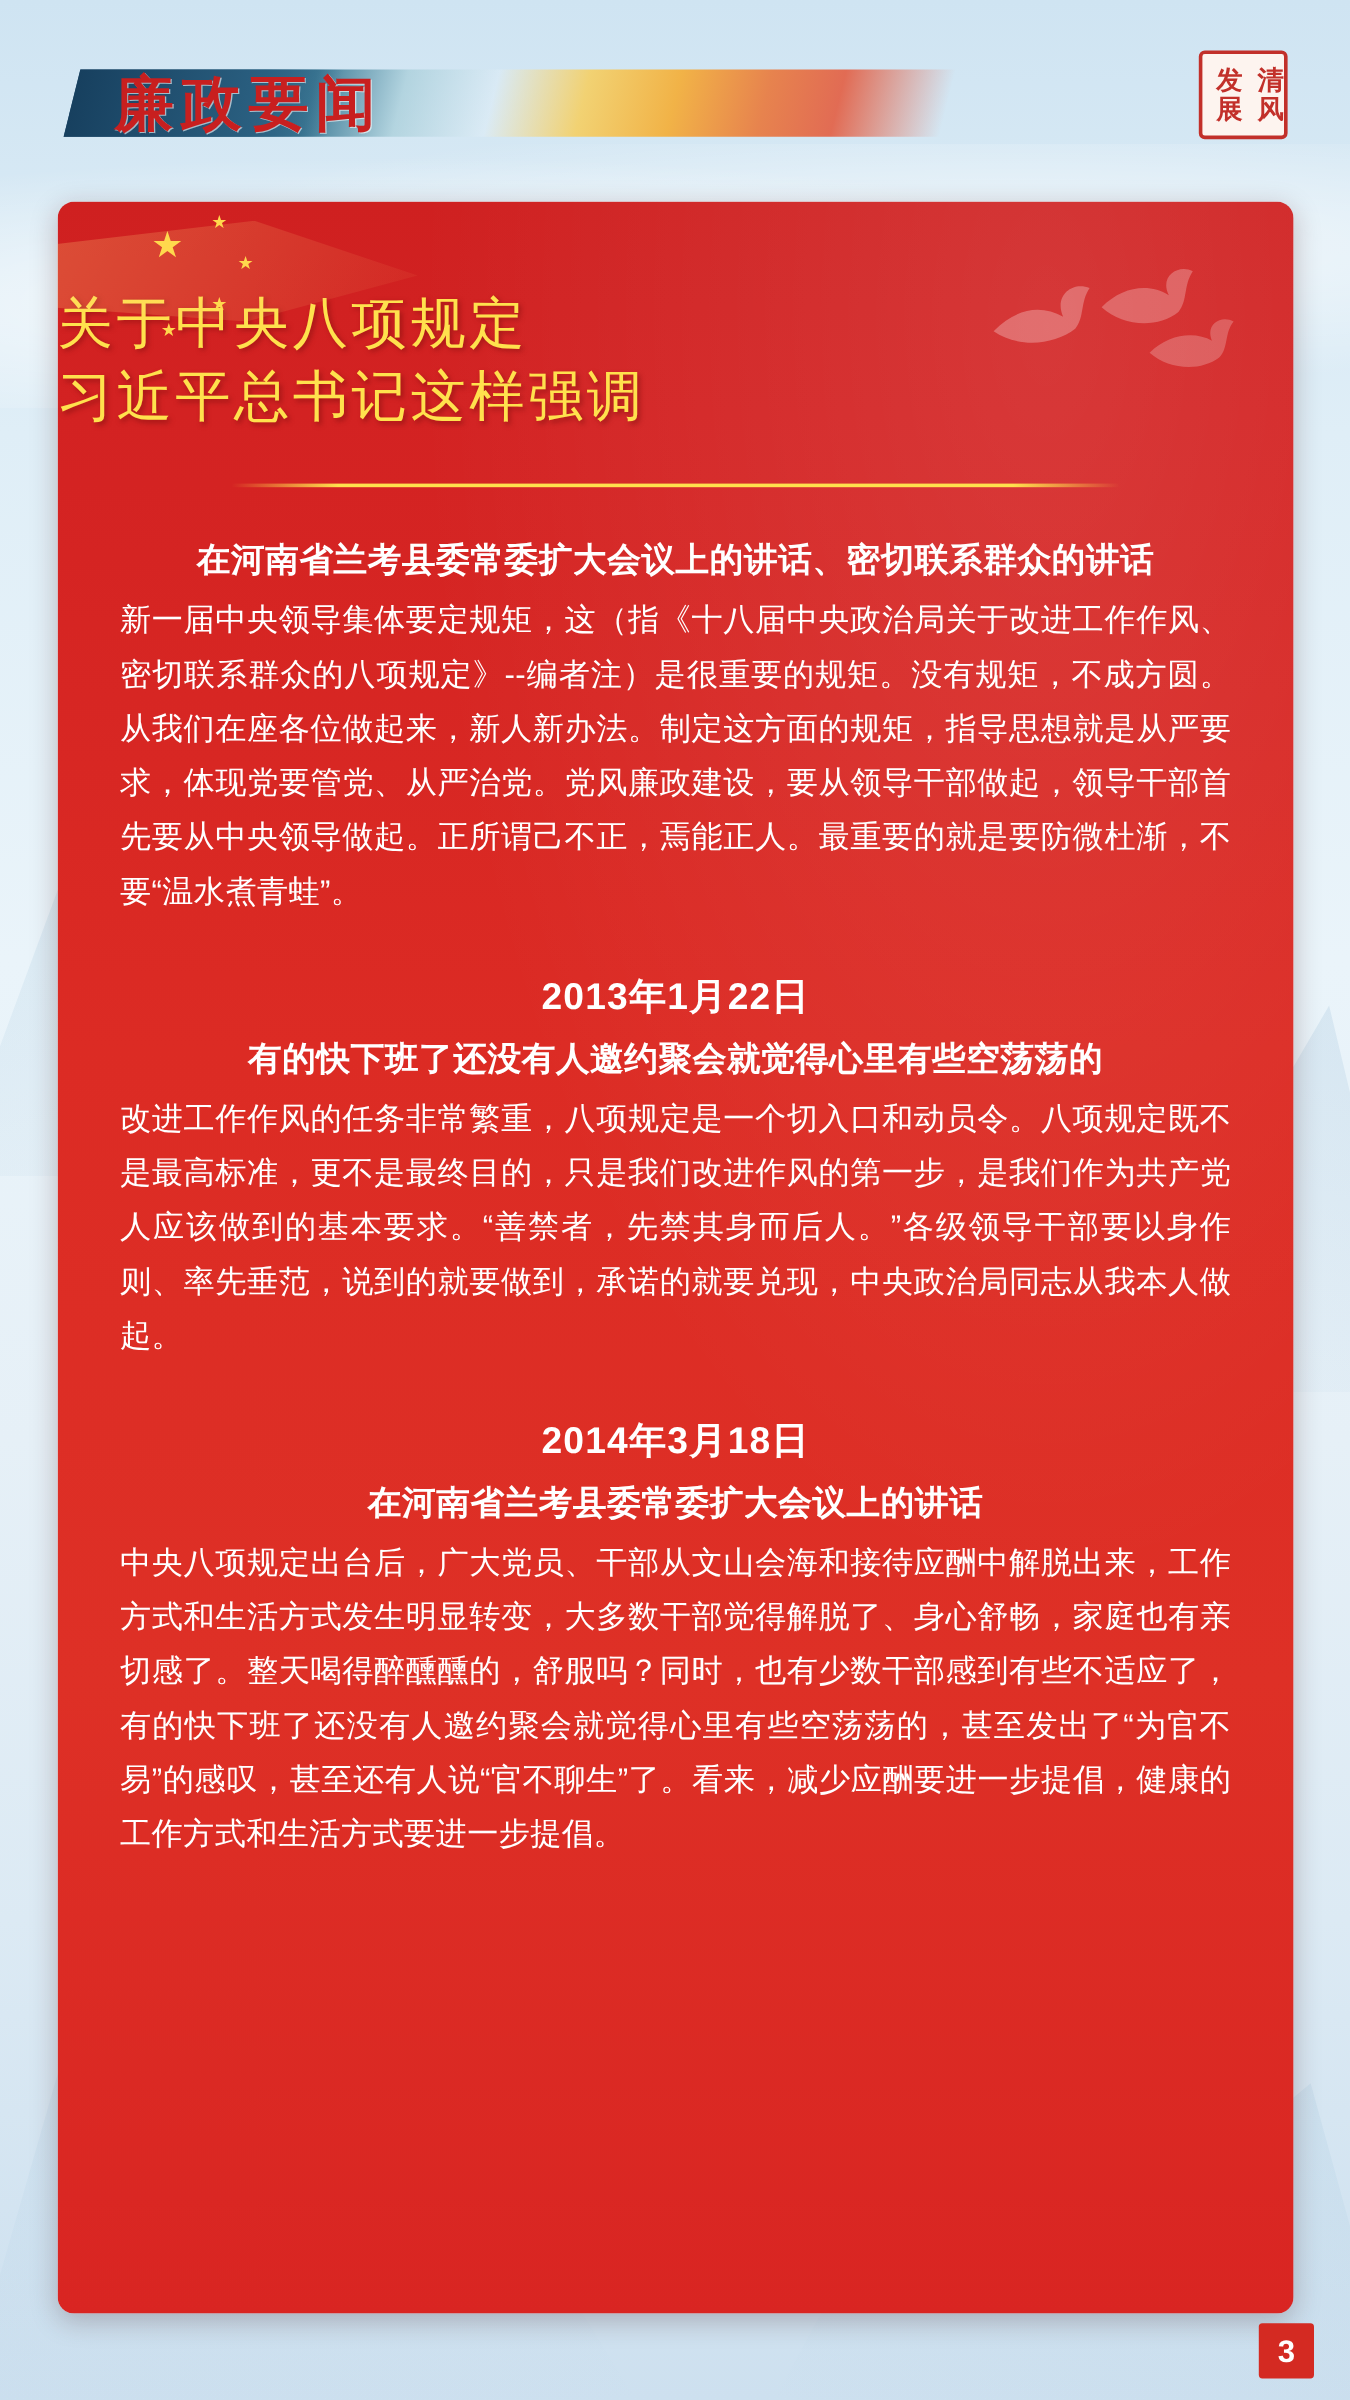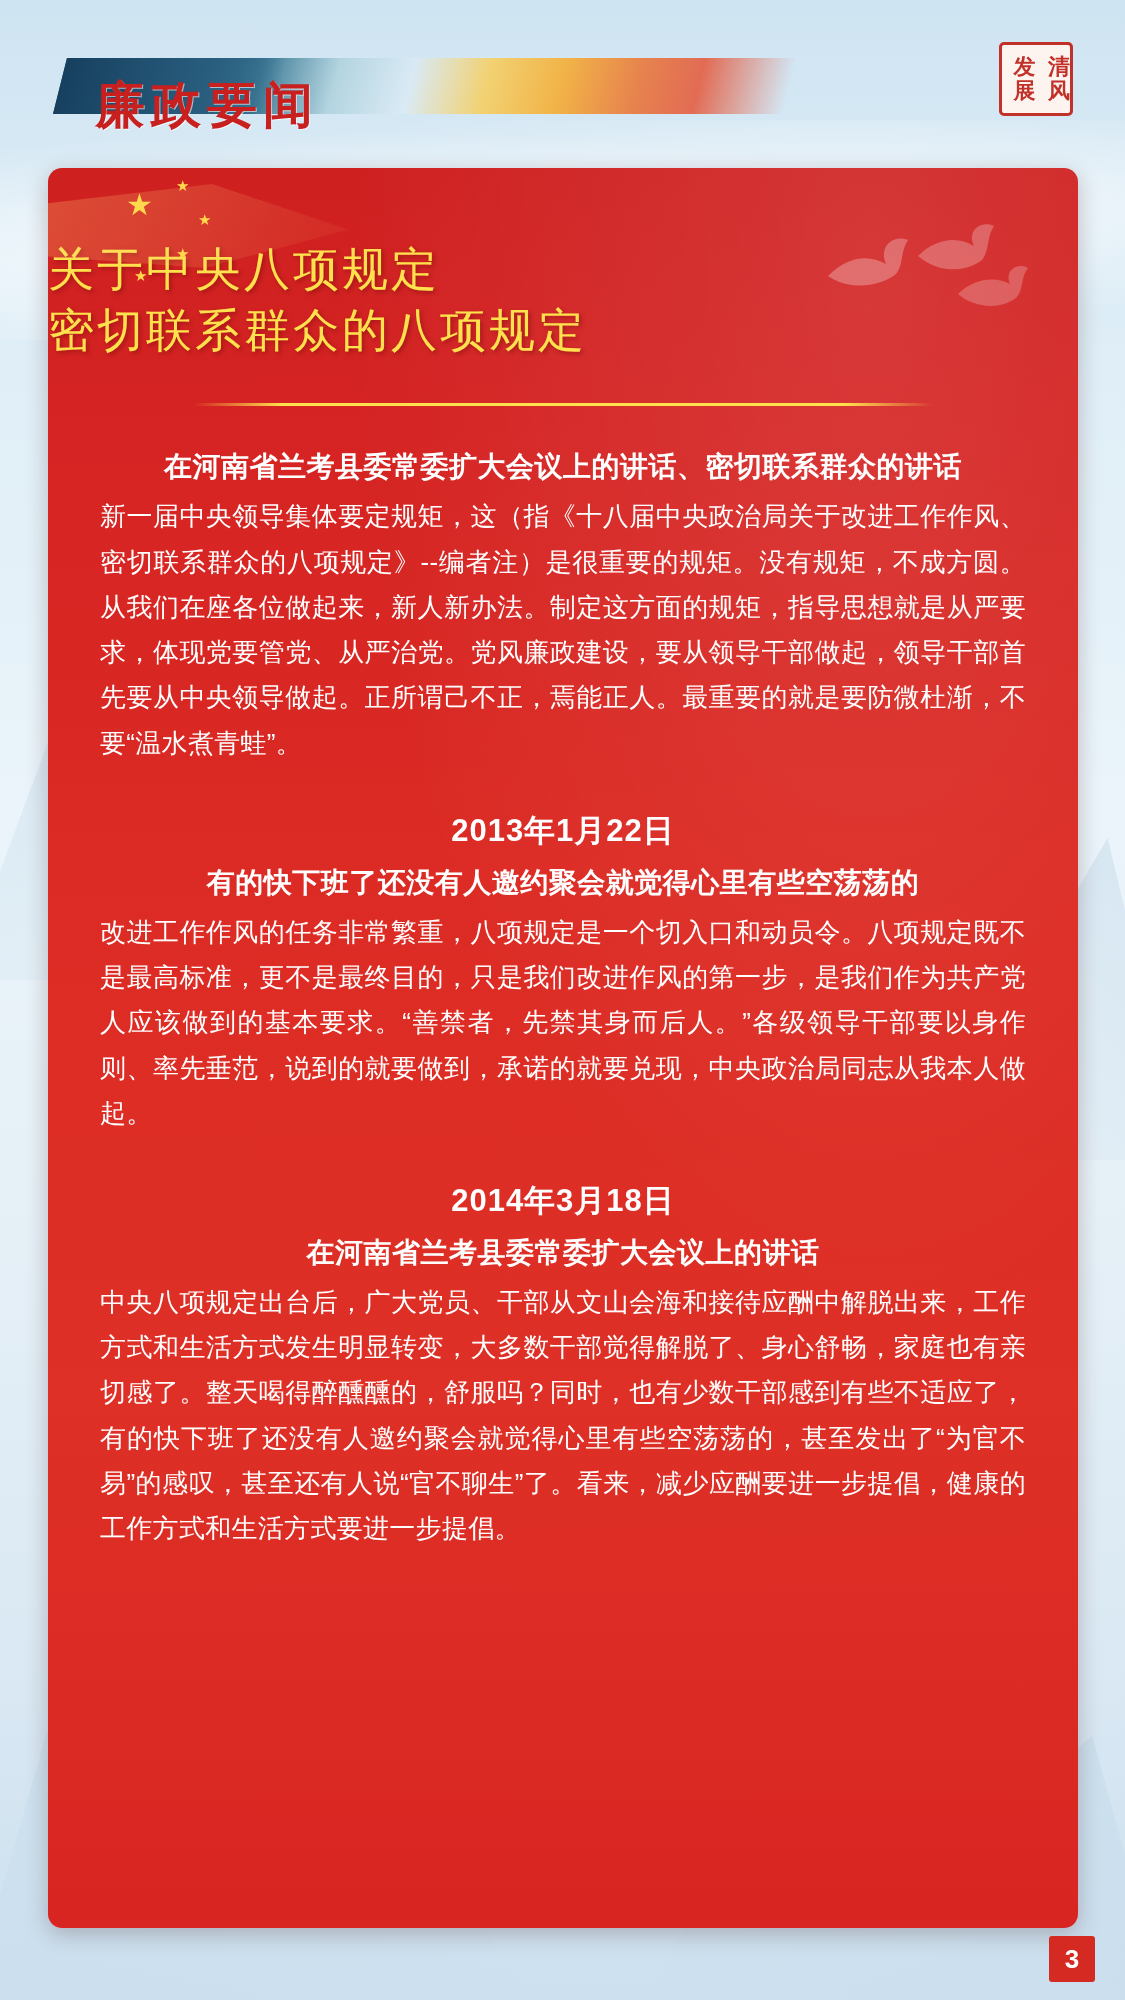--- a/index.html
+++ b/index.html
@@ -79,21 +79,21 @@
   .header-ribbon::after {
     content: "";
     position: absolute;
     left: 0; top: 0; bottom: 0;
     width: 220px;
     background: linear-gradient(90deg, #17405f 0%, #2a5f80 70%, rgba(42,95,128,0) 100%);
   }
   .header-title {
     position: absolute;
     left: 95px;
-    top: 72px;
+    top: 53px;
     font-family: "Liberation Serif", serif;
     font-size: 50px;
     font-weight: bold;
     color: #c81f1f;
     letter-spacing: 6px;
     text-shadow: 1px 1px 0 rgba(255,255,255,0.6);
   }
   .seal {
     position: absolute;
     right: 52px;
@@ -278,21 +278,21 @@
   </div>
 
   <svg class="doves" viewBox="0 0 230 110">
     <path d="M20 60 C40 40, 60 38, 78 48 C70 30, 86 18, 100 24 C92 36, 96 48, 88 58 C70 72, 40 74, 20 60 Z" fill="#ffffff" opacity="0.55"></path>
     <path d="M110 40 C128 22, 150 20, 166 30 C158 14, 174 4, 186 10 C178 22, 182 34, 174 44 C156 58, 128 56, 110 40 Z" fill="#ffffff" opacity="0.5"></path>
     <path d="M150 78 C166 62, 188 60, 202 68 C196 54, 210 46, 220 52 C212 62, 216 74, 208 82 C192 94, 166 92, 150 78 Z" fill="#ffffff" opacity="0.45"></path>
   </svg>
 
   <div class="card-title">
     <div>关于中央八项规定</div>
-    <div>密切联系群众的八项规定</div>
+    <div>习近平总书记这样强调</div>
   </div>
 
   <div class="divider"></div>
 
   <div class="section sec-1">
     <div class="sec-sub">在河南省兰考县委常委扩大会议上的讲话、密切联系群众的讲话</div>
     <div class="sec-body">新一届中央领导集体要定规矩，这（指《十八届中央政治局关于改进工作作风、密切联系群众的八项规定》--编者注）是很重要的规矩。没有规矩，不成方圆。从我们在座各位做起来，新人新办法。制定这方面的规矩，指导思想就是从严要求，体现党要管党、从严治党。党风廉政建设，要从领导干部做起，领导干部首先要从中央领导做起。正所谓己不正，焉能正人。最重要的就是要防微杜渐，不要“温水煮青蛙”。</div>
   </div>
 
   <div class="section">

